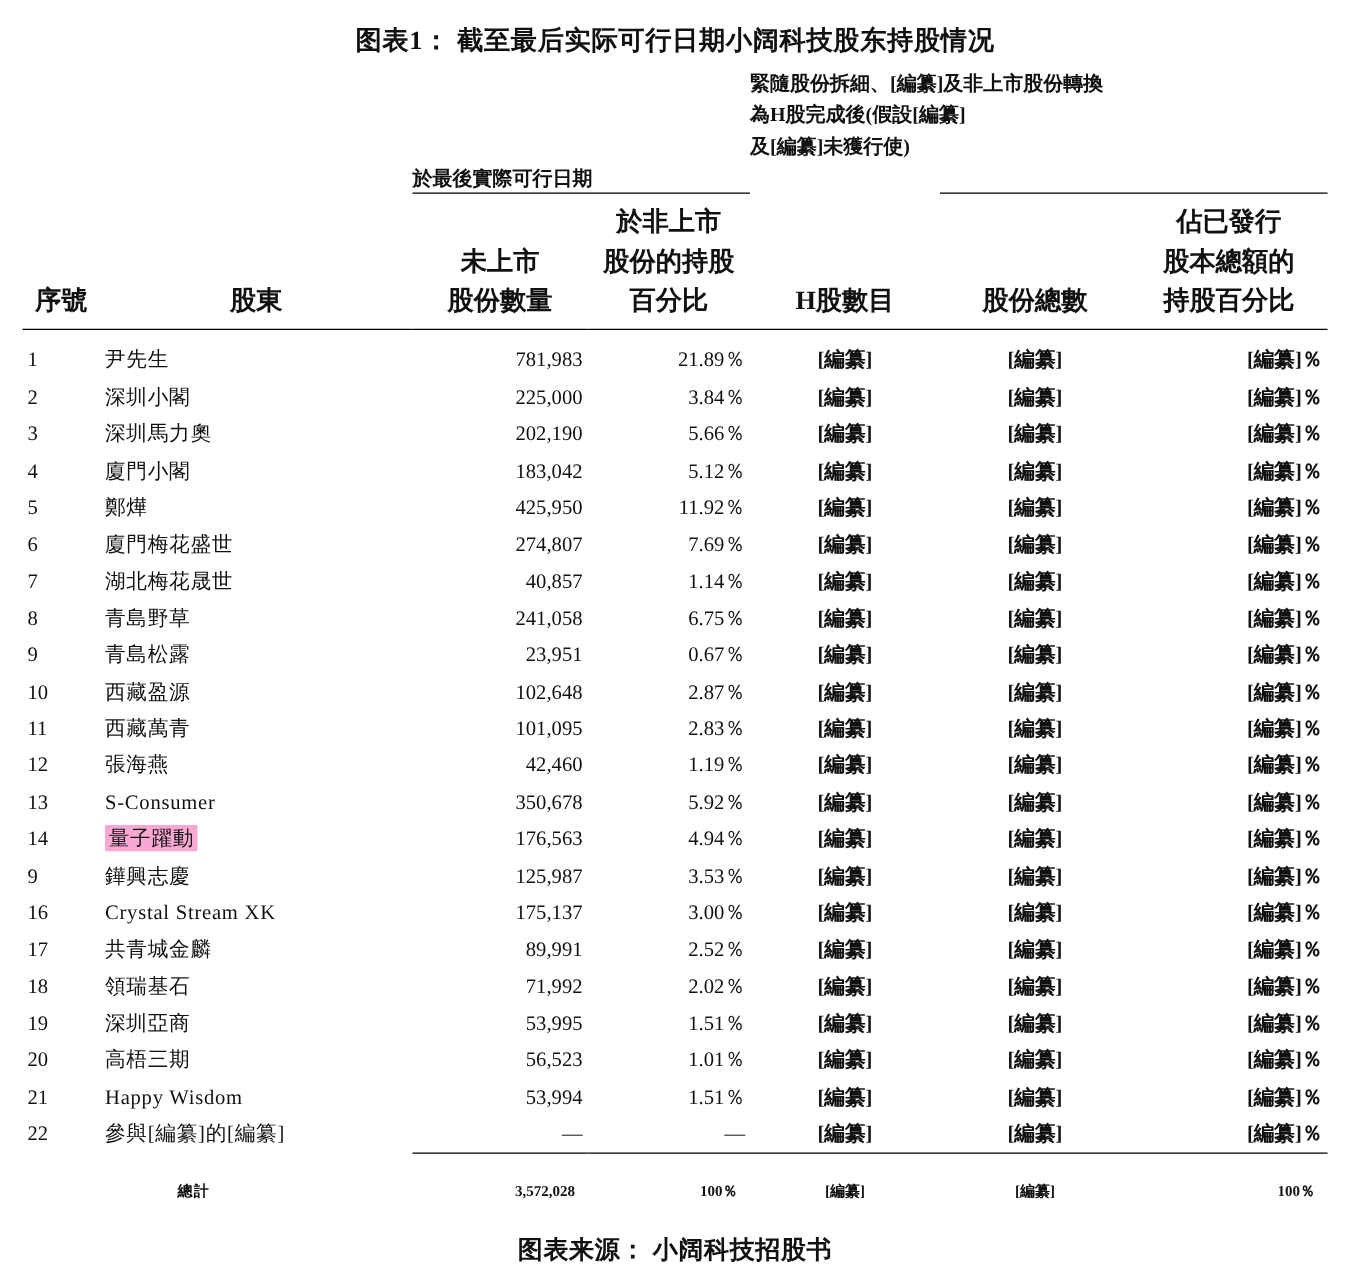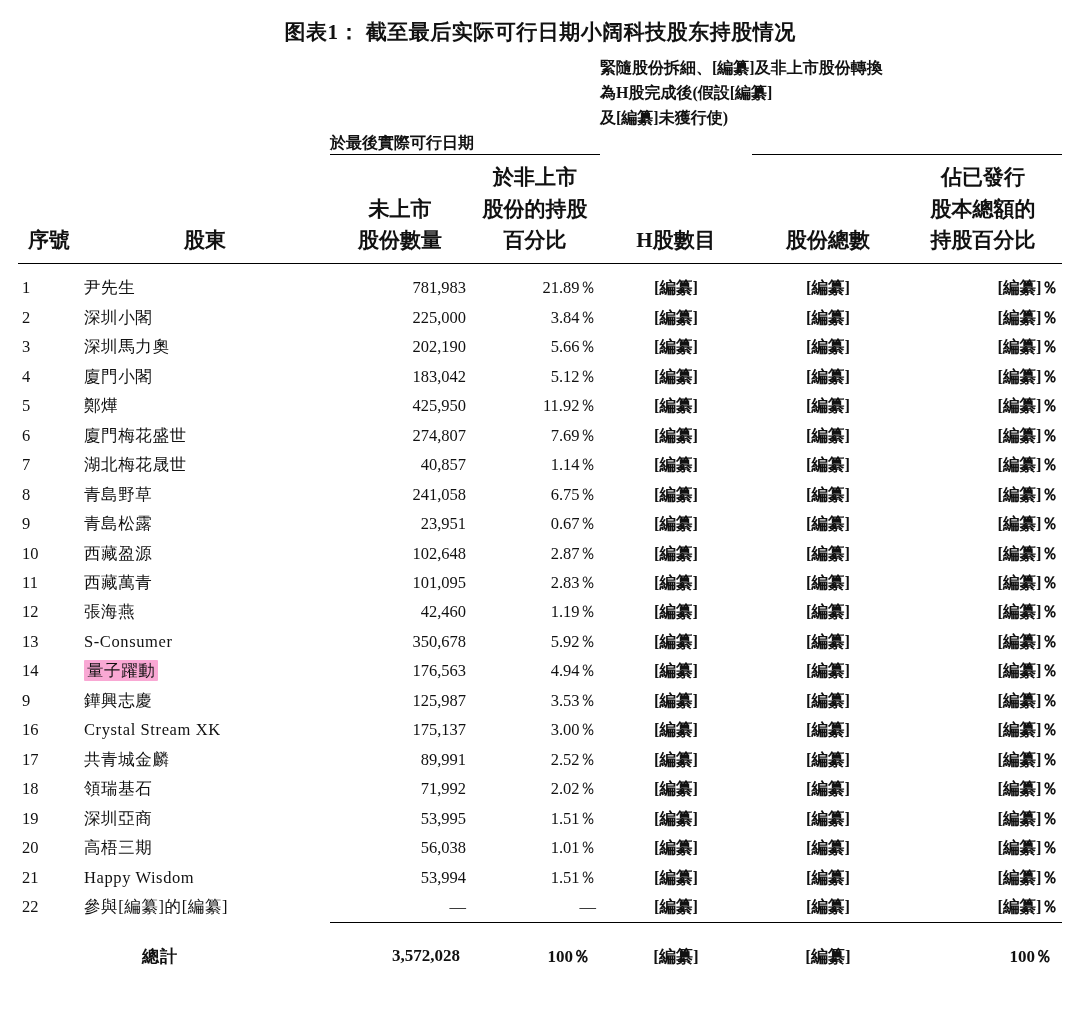--- a/index.html
+++ b/index.html
@@ -115,21 +115,21 @@
     border-radius: 1px;
   }
 
   .tot-rule td { padding: 0; height: 1px; }
   .tot-rule .tl {
     border-bottom: 1.3px solid #000;
     height: 0; font-size: 0; line-height: 0;
   }
   tr.total td {
     font-weight: bold;
-    font-size: 17px;
+    font-size: 12px;
     padding-top: 22px;
     padding-bottom: 4px;
   }
   tr.total td.name { font-weight: bold; letter-spacing: 1px; }
   .source {
     text-align: center;
     font-size: 20px;
     font-weight: bold;
     margin-top: 20px;
     letter-spacing: 0.5px;
@@ -415,21 +415,21 @@
           <td class="name">深圳亞商</td>
           <td class="num">53,995</td>
           <td class="pct">1.51％</td>
           <td class="redact">[編纂]</td>
           <td class="redact">[編纂]</td>
           <td class="redact-pct">[編纂]％</td>
         </tr>
         <tr>
           <td class="no">20</td>
           <td class="name">高梧三期</td>
-          <td class="num">56,038</td>
+          <td class="num">56,523</td>
           <td class="pct">1.01％</td>
           <td class="redact">[編纂]</td>
           <td class="redact">[編纂]</td>
           <td class="redact-pct">[編纂]％</td>
         </tr>
         <tr>
           <td class="no">21</td>
           <td class="name">Happy Wisdom</td>
           <td class="num">53,994</td>
           <td class="pct">1.51％</td>
@@ -473,13 +473,14 @@
         <td class="name">總計</td>
         <td class="num">3,572,028</td>
         <td class="pct">100％</td>
         <td class="redact">[編纂]</td>
         <td class="redact">[編纂]</td>
         <td class="pct">100％</td>
       </tr>
     </tfoot>
   </table>
 
+  <div class="source">图表来源： 小阔科技招股书</div>
 </div>
 
 </body></html>

